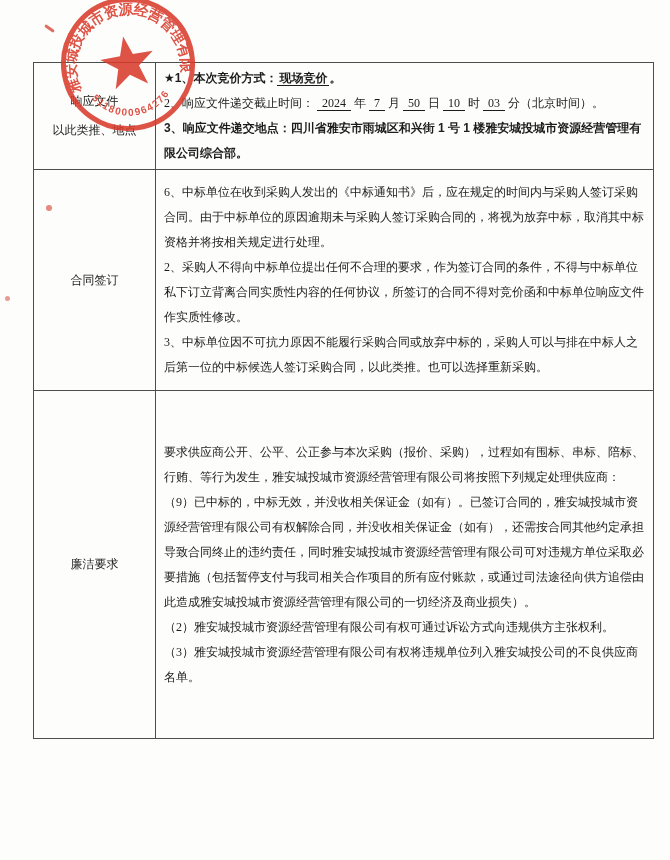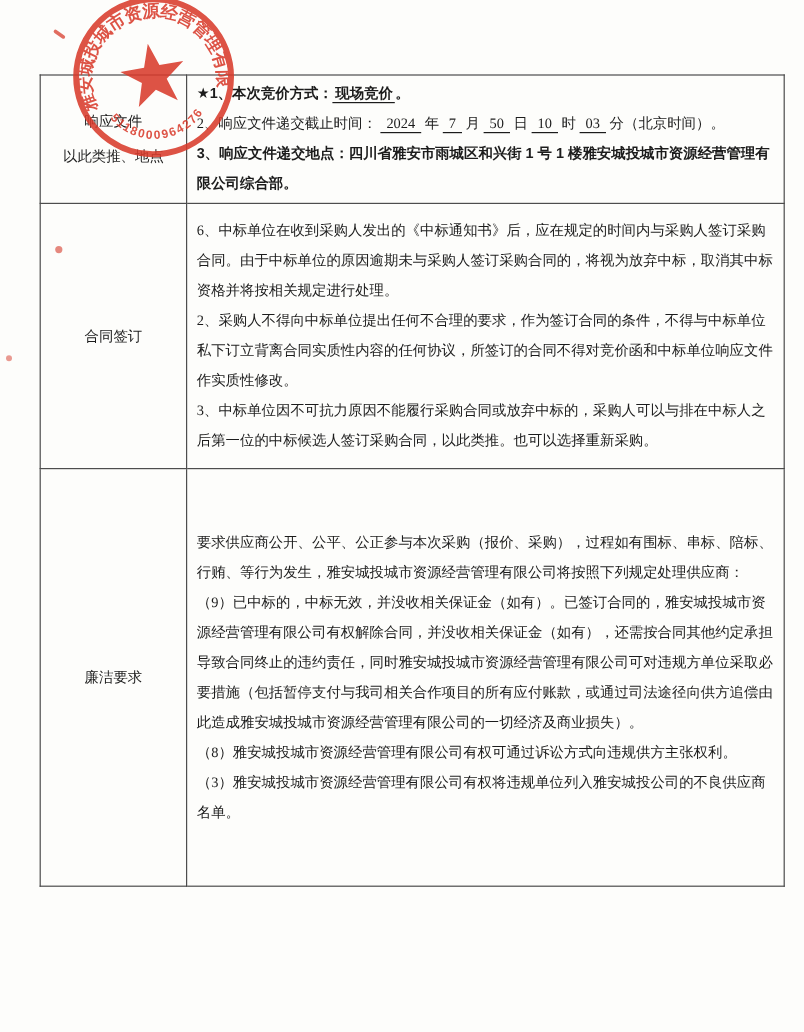--- a/index.html
+++ b/index.html
@@ -85,21 +85,21 @@
         </td>
       </tr>
 
       <tr class="r5">
         <th>
           <div>廉洁要求</div>
         </th>
         <td>
           <p>要求供应商公开、公平、公正参与本次采购（报价、采购），过程如有围标、串标、陪标、行贿、等行为发生，雅安城投城市资源经营管理有限公司将按照下列规定处理供应商：</p>
           <p>（9）已中标的，中标无效，并没收相关保证金（如有）。已签订合同的，雅安城投城市资源经营管理有限公司有权解除合同，并没收相关保证金（如有），还需按合同其他约定承担导致合同终止的违约责任，同时雅安城投城市资源经营管理有限公司可对违规方单位采取必要措施（包括暂停支付与我司相关合作项目的所有应付账款，或通过司法途径向供方追偿由此造成雅安城投城市资源经营管理有限公司的一切经济及商业损失）。</p>
-          <p>（8）雅安城投城市资源经营管理有限公司有权可通过诉讼方式向违规供方主张权利。</p>
+          <p>（2）雅安城投城市资源经营管理有限公司有权可通过诉讼方式向违规供方主张权利。</p>
           <p>（3）雅安城投城市资源经营管理有限公司有权将违规单位列入雅安城投公司的不良供应商名单。</p>
         </td>
       </tr>
 
     </tbody>
   </table>
 
   <svg class="seal" viewBox="0 0 160 160" xmlns="http://www.w3.org/2000/svg">
     <g transform="rotate(-10 80 78)" fill="none" stroke="none">
       <circle cx="80" cy="78" r="64.5" stroke="#d93a2b" stroke-width="5"></circle>

